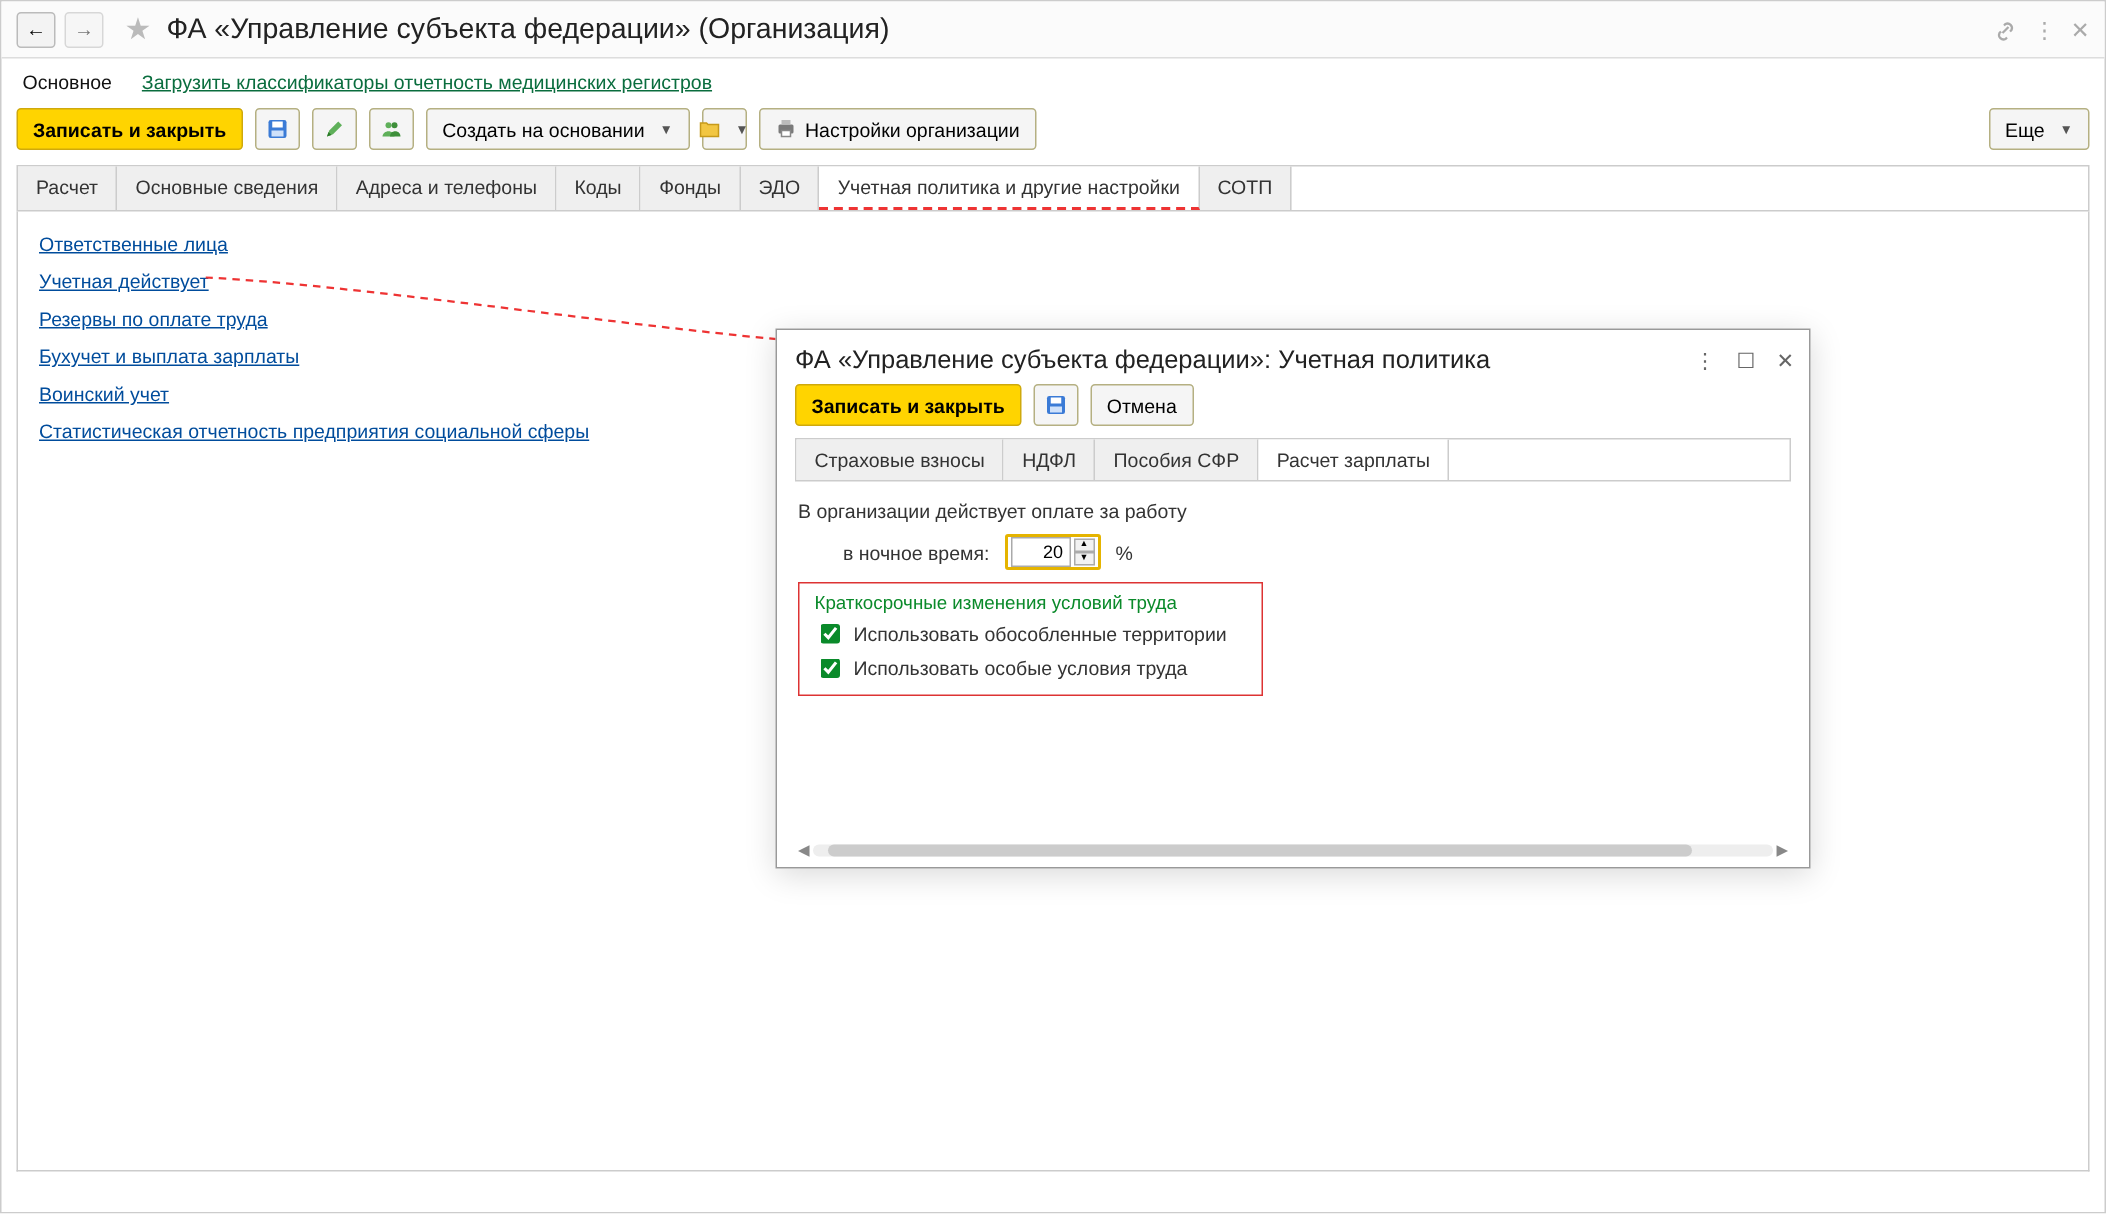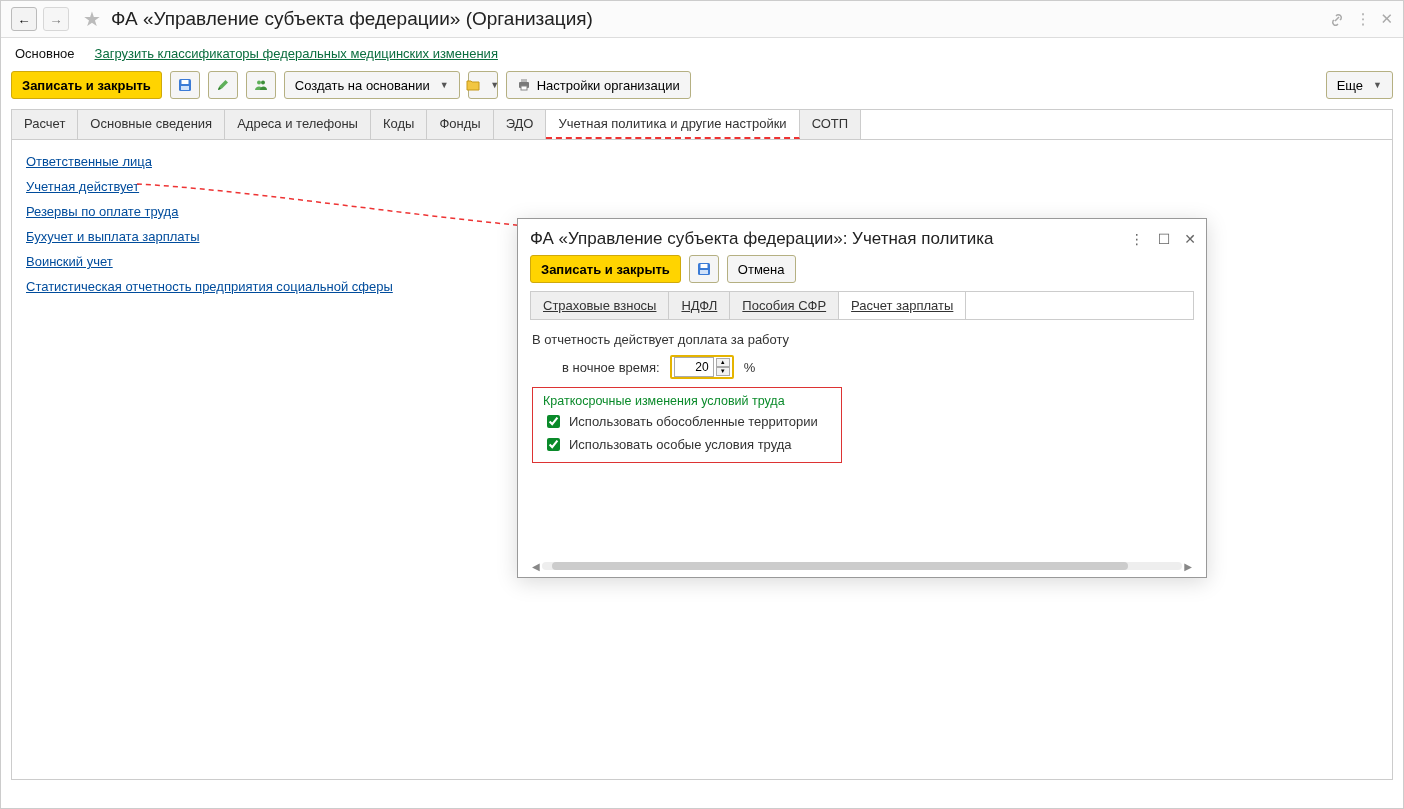--- a/index.html
+++ b/index.html
@@ -68,21 +68,21 @@
     border: 1px solid #999; background: #fff; box-shadow: 0 4px 20px rgba(0,0,0,.15);
   }
   .popup-header {
     display: flex; align-items: center; padding: 10px 10px 6px 12px; gap: 8px;
   }
   .popup-title { font-size: 17px; font-weight: normal; color: #222; }
   .popup-ctrls { margin-left: auto; display: flex; gap: 14px; color: #666; font-size: 14px; }
   .popup-ctrls .icon { cursor: pointer; }
   .popup-toolbar { display: flex; gap: 8px; padding: 0 12px 8px; }
   .popup-tabs {
-    display: flex; margin: 0 12px; border: 1px solid #ccc; text-decoration: underline;
+    display: flex; margin: 0 12px; border: 1px solid #ccc;
   }
   .popup-tab {
     padding: 6px 12px; border-right: 1px solid #ccc; background: #efefef; cursor: pointer; font-size: 13px;
   }
   .popup-tab.active { background: #fff; }
   .popup-body { padding: 12px 14px; }
   .form-row { display: flex; align-items: center; gap: 10px; margin-bottom: 8px; }
   .num-field-wrap {
     display: inline-flex; align-items: center; border: 2px solid #e5b400; border-radius: 2px; padding: 0 2px;
   }
@@ -127,21 +127,21 @@
             <path fill="none" stroke="#aaa" stroke-width="1.5" d="M6 10l4-4m-3-1l1-1a3 3 0 014 4l-1 1m-6 0l-1 1a3 3 0 004 4l1-1"></path>
           </svg>
       </span>
       <span class="icon">⋮</span>
       <span class="icon">✕</span>
     </div>
   </div>
 
   <div class="subnav">
     <span class="subnav-tab">Основное</span>
-    <span class="subnav-link">Загрузить классификаторы федеральных медицинских изменения</span>
+    <span class="subnav-link">Загрузить классификаторы отчетность медицинских регистров</span>
   </div>
 
   <div class="toolbar">
     <button class="btn primary">Записать и закрыть</button>
     <button class="btn square">
       <span>
         <svg width="14" height="14" viewBox="0 0 14 14">
             <rect x="1" y="1" width="12" height="12" rx="1.5" fill="#3b7bd6"></rect>
             <rect x="3.5" y="2" width="7" height="4" fill="#fff"></rect>
             <rect x="3" y="8" width="8" height="4" fill="#cfe1fa"></rect>
@@ -248,21 +248,21 @@
         </button>
         <button class="btn">Отмена</button>
       </div>
       <div class="popup-tabs">
         <div class="popup-tab">Страховые взносы</div>
         <div class="popup-tab">НДФЛ</div>
         <div class="popup-tab">Пособия СФР</div>
         <div class="popup-tab active">Расчет зарплаты</div>
       </div>
       <div class="popup-body">
-        <div>В отчетность действует доплата за работу</div>
+        <div>В организации действует оплате за работу</div>
         <div class="form-row" style="margin-top:8px; padding-left:30px;">
           <span>в ночное время:</span>
           <span class="num-field-wrap">
             <input class="num-input" value="20" style="">
             <span class="spinner">
               <button>▲</button>
               <button>▼</button>
             </span>
           </span>
           <span>%</span>

